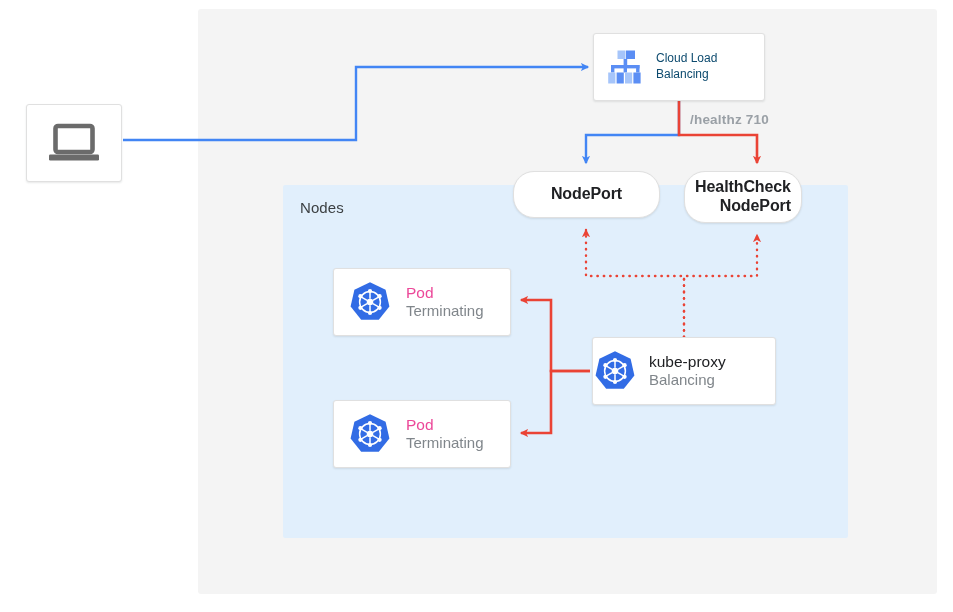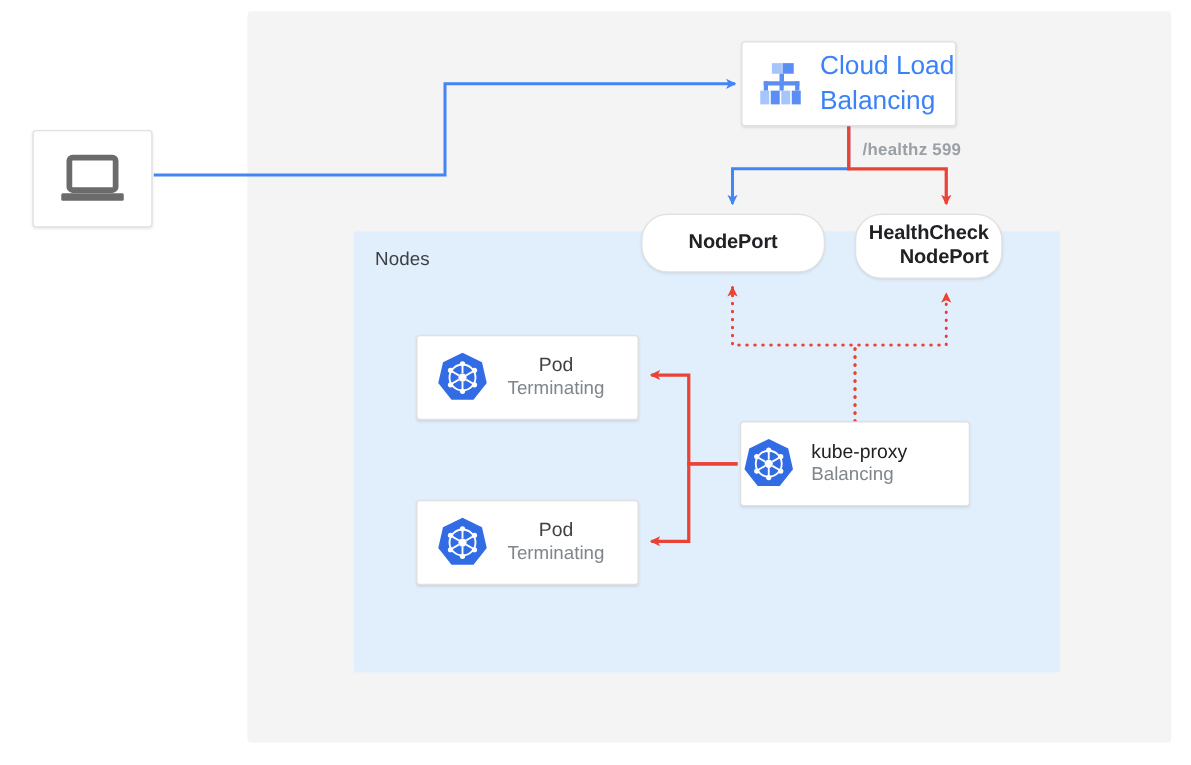--- a/index.html
+++ b/index.html
@@ -63,22 +63,22 @@
 
   
   .clb-box {
     left: 593px; top: 33px;
     width: 172px; height: 68px;
     padding-left: 12px;
     gap: 12px;
   }
   .clb-icon { width: 38px; height: 36px; flex: 0 0 auto; display: block; }
   .clb-text {
-    font-size: 21px;
-    color: #3b82f6;
+    font-size: 12px;
+    color: #0c4a6e;
     line-height: 1.32;
   }
 
   
   .healthz {
     left: 690px; top: 112px;
     font-size: 13.5px;
     font-weight: bold;
     color: #9aa0a6;
     letter-spacing: .2px;
@@ -103,21 +103,21 @@
   
   .pod-box {
     left: 333px;
     width: 178px; height: 68px;
     padding-left: 14px;
     gap: 14px;
   }
   .pod-1 { top: 268px; }
   .pod-2 { top: 400px; }
   .k8s-icon { width: 44px; height: 44px; flex: 0 0 auto; display: block; }
-  .pod-title { font-size: 15.5px; color: #404040; line-height: 1.25; text-align: center; }
+  .pod-title { font-size: 15.5px; color: #ec4899; line-height: 1.25; }
   .pod-sub   { font-size: 15px;   color: #80868b; line-height: 1.25; }
 
   
   .kp-box {
     left: 592px; top: 337px;
     width: 184px; height: 68px;
     gap: 12px;
   }
   .kp-title { font-size: 15.5px; color: #202124; line-height: 1.25; }
   .kp-sub   { font-size: 15px;   color: #80868b; line-height: 1.25; }
@@ -182,21 +182,21 @@
       <rect x="10.6" y="23.5" width="7.2" height="11" fill="#5b8ef4"></rect>
       <rect x="19" y="23.5" width="7.2" height="11" fill="#a6c5fa"></rect>
       <rect x="27.4" y="23.5" width="7.2" height="11" fill="#5b8ef4"></rect>
     </svg>
     <div class="clb-text">
       <div>Cloud Load</div>
       <div>Balancing</div>
     </div>
   </div>
 
-  <div class="abs healthz">/healthz 599</div>
+  <div class="abs healthz">/healthz 710</div>
 
   <div class="abs card np-box np-left">
     <div class="np-label">NodePort</div>
   </div>
 
   <div class="abs card np-box np-right">
     <div class="np-label">
       <div>HealthCheck</div>
       <div>NodePort</div>
     </div>

